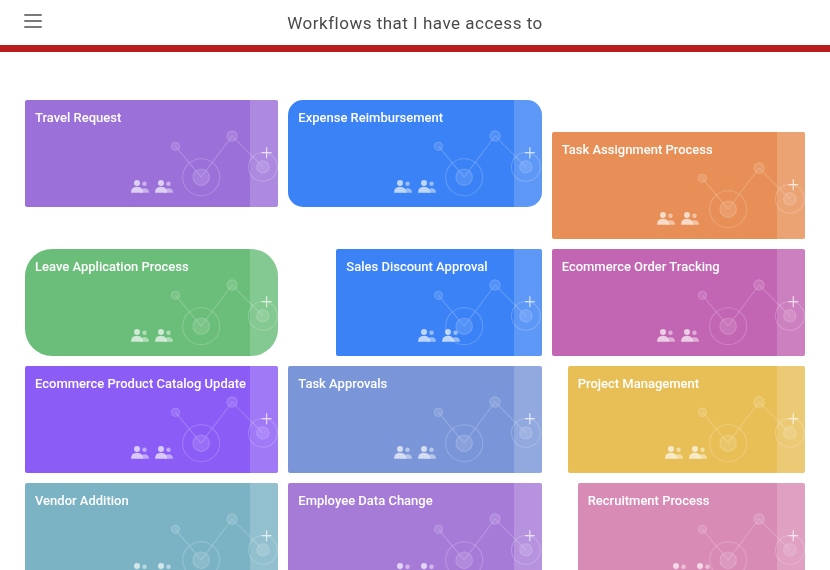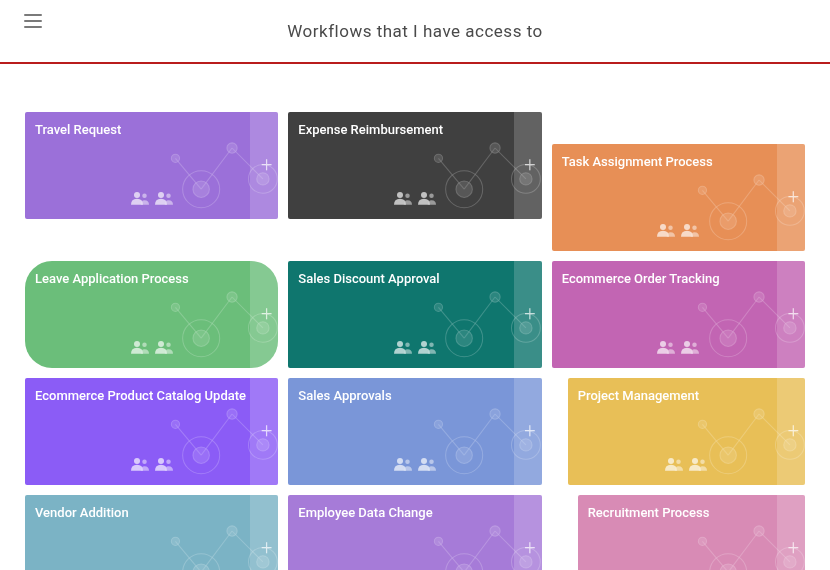--- a/index.html
+++ b/index.html
@@ -4,25 +4,25 @@
   <style>
     * { margin: 0; padding: 0; box-sizing: border-box; }
     body {
       font-family: -apple-system, BlinkMacSystemFont, "Segoe UI", Roboto, sans-serif;
       background: #ffffff;
       width: 830px;
       height: 570px;
       overflow: hidden;
     }
     .header {
-      height: 64px;
+      height: 52px;
       display: flex;
       align-items: center;
       padding: 0 24px;
-      border-bottom: 2px solid #b91c1c;
+      border-bottom: 7px solid #b91c1c;
       position: relative;
     }
     .menu-btn {
       position: absolute;
       left: 24px;
       top: 14px;
       cursor: pointer;
       display: flex;
       flex-direction: column;
       gap: 4px;
@@ -147,21 +147,21 @@
 </svg></span>
           <span>
 <svg viewBox="0 0 24 18">
   <circle cx="8" cy="5" r="4"></circle>
   <path d="M0 18 Q0 10 8 10 Q16 10 16 18 Z"></path>
   <circle cx="18" cy="6" r="3" opacity="0.7"></circle>
   <path d="M13 18 Q13 12 18 12 Q24 12 24 18 Z" opacity="0.7"></path>
 </svg></span>
         </div>
       </div>
-      <div class="card" style="background: #404040;">
+      <div class="card" style="background: #3b82f6; border-radius: 15px;">
         <div class="card-title">Expense Reimbursement</div>
         <div class="card-right"></div>
         <div class="plus-icon">+</div>
         <div class="deco">
 <svg viewBox="0 0 250 104" preserveAspectRatio="xMaxYMax slice">
   <g stroke="rgba(255,255,255,0.5)" stroke-width="1" fill="none">
     <circle cx="175" cy="75" r="8" fill="rgba(255,255,255,0.3)"></circle>
     <circle cx="205" cy="35" r="5" fill="rgba(255,255,255,0.3)"></circle>
     <circle cx="235" cy="65" r="6" fill="rgba(255,255,255,0.3)"></circle>
     <circle cx="150" cy="45" r="4" fill="rgba(255,255,255,0.3)"></circle>
@@ -252,21 +252,21 @@
 </svg></span>
           <span>
 <svg viewBox="0 0 24 18">
   <circle cx="8" cy="5" r="4"></circle>
   <path d="M0 18 Q0 10 8 10 Q16 10 16 18 Z"></path>
   <circle cx="18" cy="6" r="3" opacity="0.7"></circle>
   <path d="M13 18 Q13 12 18 12 Q24 12 24 18 Z" opacity="0.7"></path>
 </svg></span>
         </div>
       </div>
-      <div class="card" style="background: #0f766e;">
+      <div class="card" style="background: #3b82f6; margin-left: 48px;">
         <div class="card-title">Sales Discount Approval</div>
         <div class="card-right"></div>
         <div class="plus-icon">+</div>
         <div class="deco">
 <svg viewBox="0 0 250 104" preserveAspectRatio="xMaxYMax slice">
   <g stroke="rgba(255,255,255,0.5)" stroke-width="1" fill="none">
     <circle cx="175" cy="75" r="8" fill="rgba(255,255,255,0.3)"></circle>
     <circle cx="205" cy="35" r="5" fill="rgba(255,255,255,0.3)"></circle>
     <circle cx="235" cy="65" r="6" fill="rgba(255,255,255,0.3)"></circle>
     <circle cx="150" cy="45" r="4" fill="rgba(255,255,255,0.3)"></circle>
@@ -358,21 +358,21 @@
           <span>
 <svg viewBox="0 0 24 18">
   <circle cx="8" cy="5" r="4"></circle>
   <path d="M0 18 Q0 10 8 10 Q16 10 16 18 Z"></path>
   <circle cx="18" cy="6" r="3" opacity="0.7"></circle>
   <path d="M13 18 Q13 12 18 12 Q24 12 24 18 Z" opacity="0.7"></path>
 </svg></span>
         </div>
       </div>
       <div class="card" style="background: rgb(122, 150, 216);">
-        <div class="card-title">Sales Approvals</div>
+        <div class="card-title">Task Approvals</div>
         <div class="card-right"></div>
         <div class="plus-icon">+</div>
         <div class="deco">
 <svg viewBox="0 0 250 104" preserveAspectRatio="xMaxYMax slice">
   <g stroke="rgba(255,255,255,0.5)" stroke-width="1" fill="none">
     <circle cx="175" cy="75" r="8" fill="rgba(255,255,255,0.3)"></circle>
     <circle cx="205" cy="35" r="5" fill="rgba(255,255,255,0.3)"></circle>
     <circle cx="235" cy="65" r="6" fill="rgba(255,255,255,0.3)"></circle>
     <circle cx="150" cy="45" r="4" fill="rgba(255,255,255,0.3)"></circle>
     <line x1="175" y1="75" x2="205" y2="35"></line>

